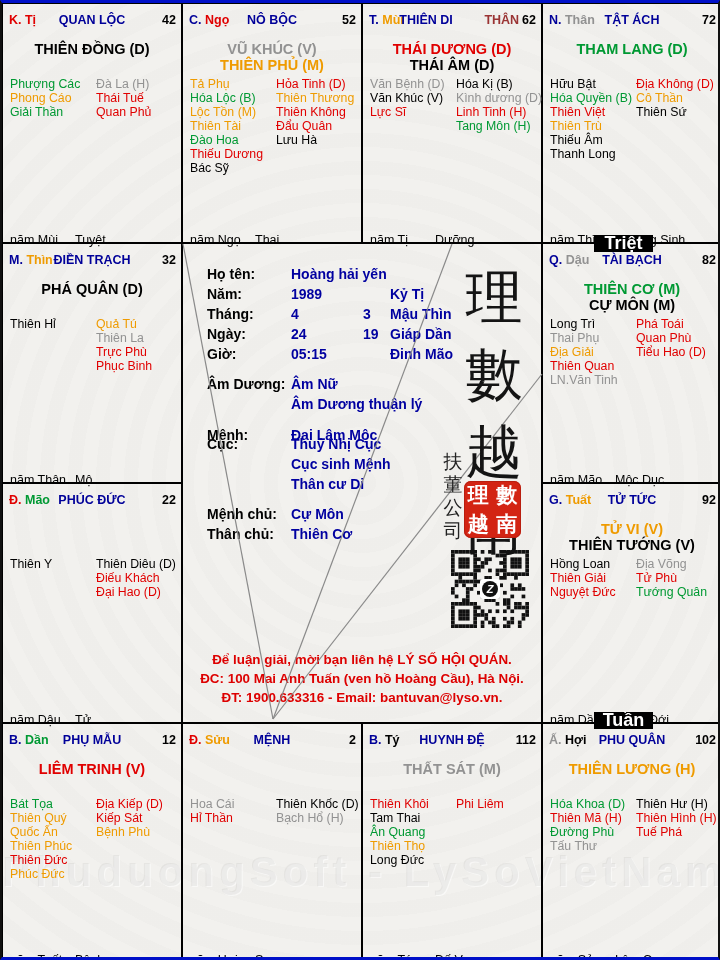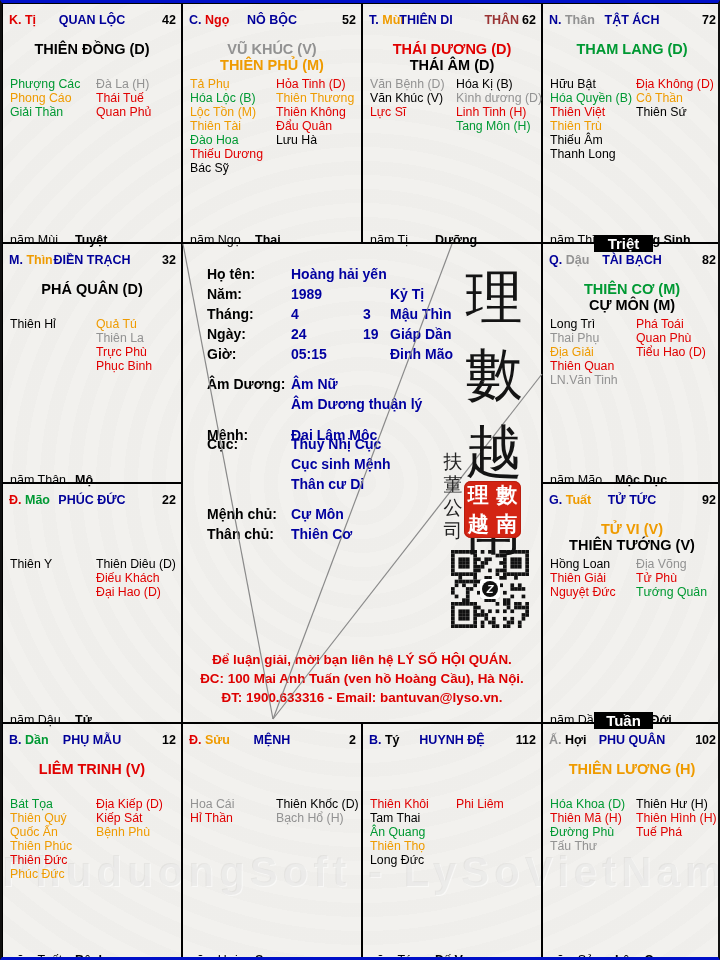--- a/index.html
+++ b/index.html
@@ -14,21 +14,21 @@
   .ph .pname{position:absolute;left:0;right:0;text-align:center;}
   .ph .pname.sq{left:0;right:52px;}
   .ph .rclust{position:absolute;right:5px;display:flex;gap:3px;}
   .mains{position:absolute;top:37px;left:0;right:0;text-align:center;font-size:14.5px;font-weight:bold;line-height:16px;white-space:nowrap;}
   .cols{position:absolute;top:73px;left:0;right:0;font-size:12.3px;line-height:14px;}
   .colL{position:absolute;left:7px;white-space:nowrap;}
   .colR{position:absolute;left:93px;white-space:nowrap;}
   .star{display:block;}
   .pf{position:absolute;bottom:9px;left:0;right:0;font-size:12.5px;white-space:nowrap;}
   .pf .nam{position:absolute;left:7px;color:#000;}
-  .pf .per{position:absolute;left:72px;font-weight:bold;color:#000;}
+  .pf .per{position:absolute;left:72px;font-weight:normal;color:#000;}
   .b{font-weight:normal;}
   #center{position:absolute;left:180px;top:240px;width:360px;height:480px;border:1px solid #000;box-sizing:border-box;}
   .crow{position:absolute;left:0;width:100%;height:18px;font-size:14px;font-weight:bold;white-space:nowrap;}
   .crow .lb{position:absolute;left:24px;color:#000;}
   .crow .v1{position:absolute;left:108px;}
   .crow .v2{position:absolute;left:180px;}
   .crow .v3{position:absolute;left:207px;}
   #contact{position:absolute;left:0;right:0;top:406px;text-align:center;line-height:19px;font-size:13.4px;font-weight:bold;}
   #callig{position:absolute;left:278px;top:16px;width:66px;text-align:center;color:#141414;
     font-family:"DejaVu Serif","Liberation Serif",serif;z-index:2;}
@@ -36,21 +36,21 @@
   #sidescript{position:absolute;left:258px;top:206px;width:24px;text-align:center;color:#222;
     font-family:"DejaVu Serif",serif;z-index:2;}
   #sidescript .sch{height:23px;font-size:19px;line-height:22px;}
   #seal{position:absolute;left:281px;top:237px;width:57px;height:57px;background:#d32413;border-radius:7px;
     z-index:3;display:grid;grid-template-columns:1fr 1fr;align-items:center;justify-items:center;
     font-family:"DejaVu Serif",serif;color:#fff;font-size:21px;font-weight:bold;box-shadow:0 0 0 1px #b91e0f inset;}
   #qr{position:absolute;left:268px;top:306px;width:78px;height:78px;z-index:2;}
   #qr .zdot{position:absolute;left:29px;top:29px;width:20px;height:20px;background:#fff;border-radius:3px;}
   #qr .zcir{position:absolute;left:31px;top:31px;width:16px;height:16px;background:#111;border-radius:50%;
     color:#fff;font-size:11px;font-weight:bold;text-align:center;line-height:16px;font-style:italic;}
-  .badge{position:absolute;width:59px;height:17px;background:#000;color:#fff;font-size:15px;font-weight:bold;
+  .badge{position:absolute;width:59px;height:17px;background:#000;color:#fff;font-size:18px;font-weight:bold;
     text-align:center;line-height:17px;z-index:5;}
   #lines{position:absolute;left:0;top:0;z-index:1;pointer-events:none;}
   #watermark{position:absolute;left:0;top:845px;width:100%;text-align:center;font-size:42px;font-weight:bold;
     color:rgba(110,110,110,0.09);text-shadow:1px 1px 0 rgba(255,255,255,0.55);letter-spacing:5px;z-index:0;white-space:nowrap;}
 </style>
 </head>
 <body>
 
 <div id="chart">
   <div id="watermark">PhuduongSoft - LySoVietNam</div>
@@ -353,20 +353,23 @@
         </div>
       </div>
       <div class="palace" style="left: 360px; top: 720px;">
         <div class="ph">
     <span class="canchi"><span style="color:#000099">B.</span>&nbsp;<span style="color:#000000">Tý</span></span>
     <span class="pname " style="color:#000099">HUYNH ĐỆ</span>
     <span class="rclust">
             <span style="color:#000">112</span>
           </span>
   </div>
+        <div class="mains">
+          <div style="color:#929292">THẤT SÁT (M)</div>
+        </div>
         <div class="cols">
           <div class="colL">
             <span class="star b" style="color:#e00000">Thiên Khôi</span>
             <span class="star " style="color:#000000">Tam Thai</span>
             <span class="star " style="color:#009933">Ân Quang</span>
             <span class="star " style="color:#ef9b00">Thiên Thọ</span>
             <span class="star " style="color:#000000">Long Đức</span>
           </div>
           <div class="colR">
             <span class="star " style="color:#e00000">Phi Liêm</span>

